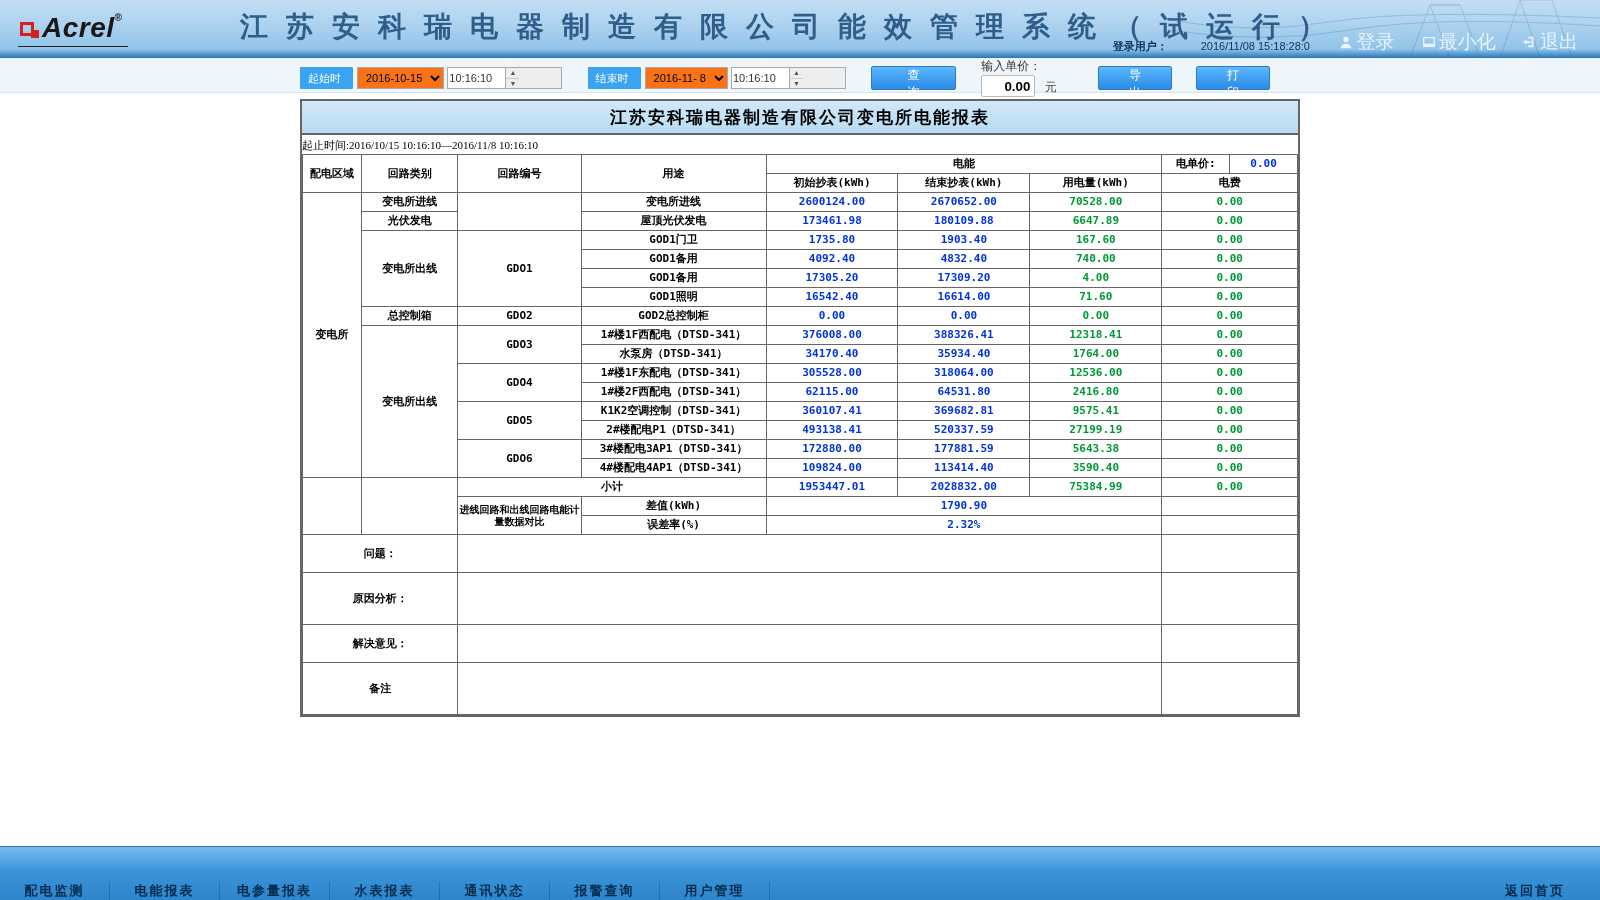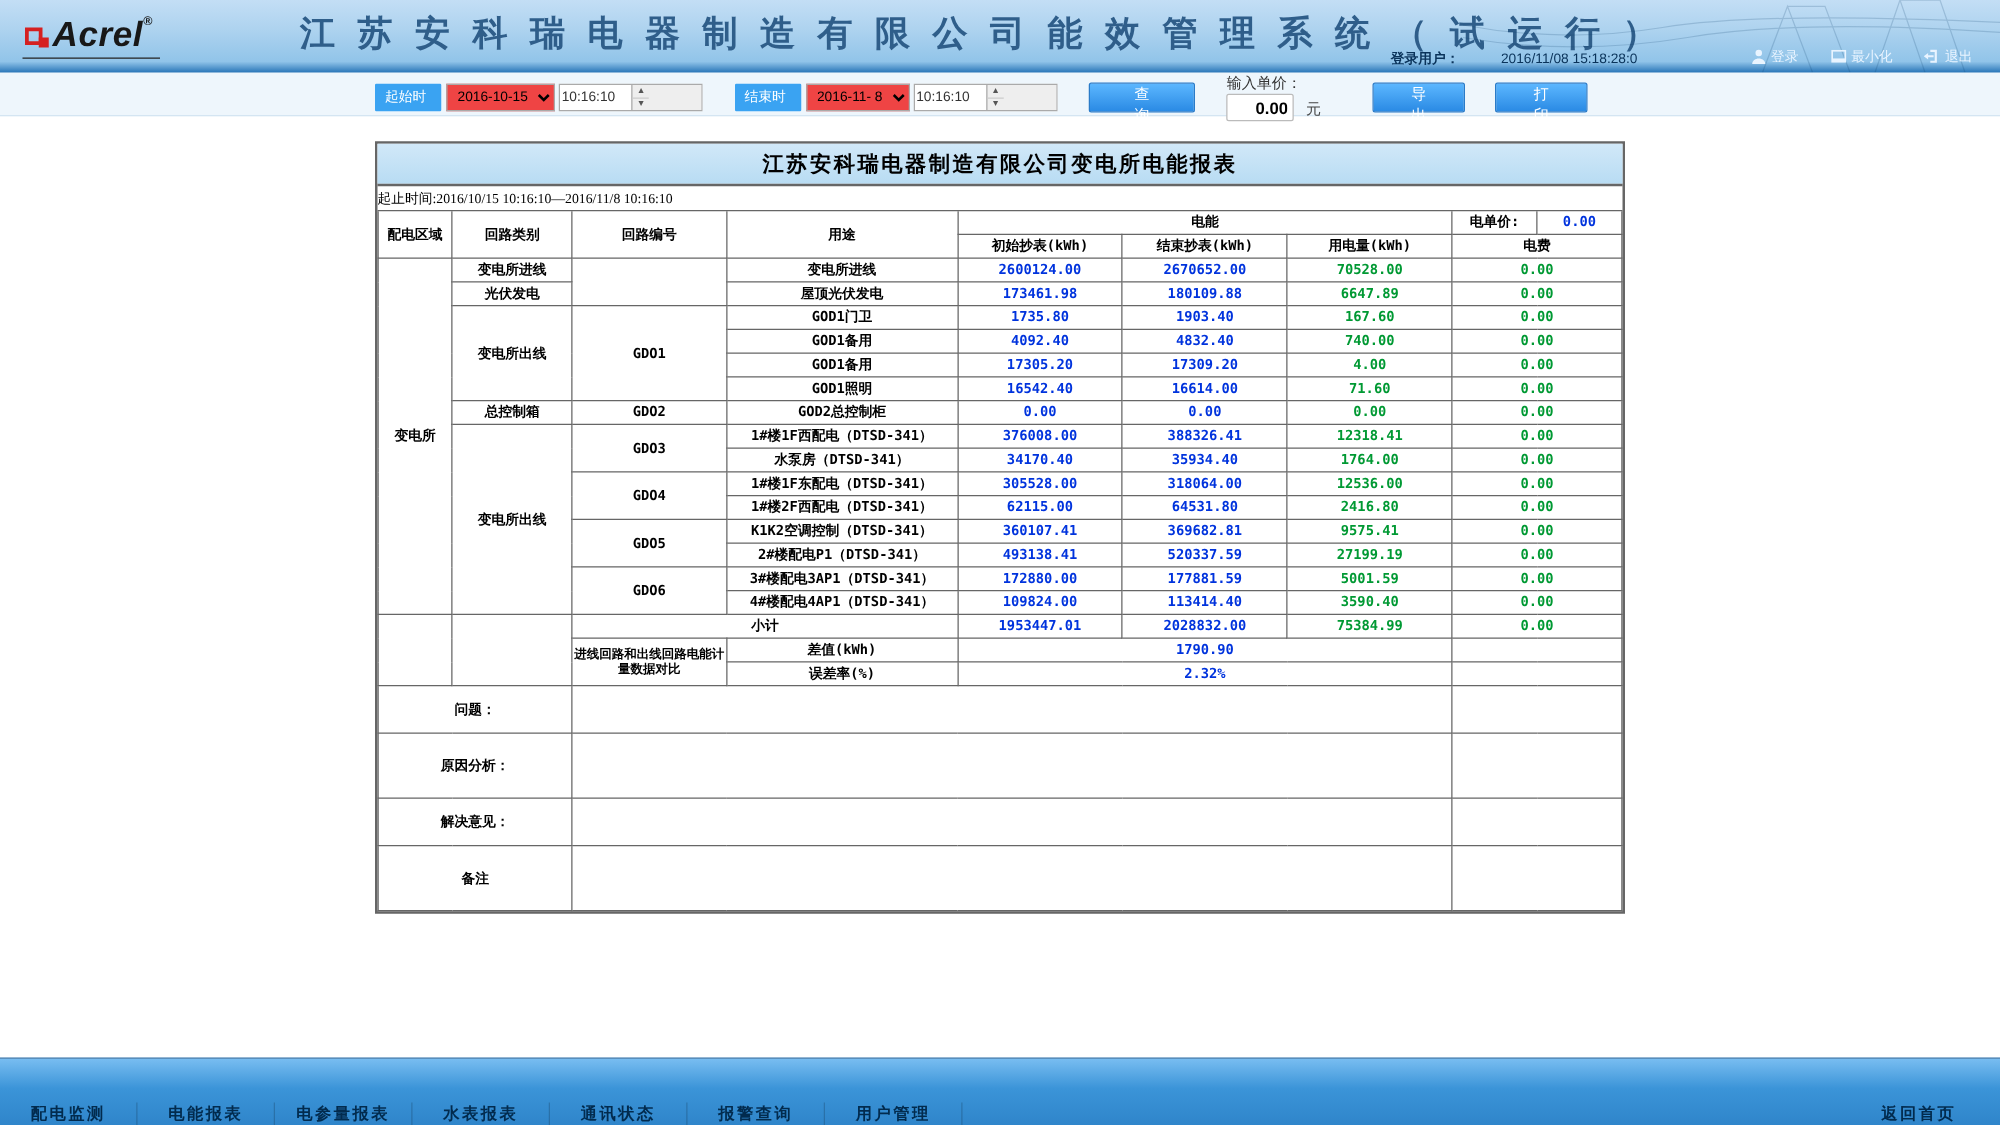--- a/index.html
+++ b/index.html
@@ -11,48 +11,48 @@
   #hdr .logo .lm{display:inline-block;width:19px;height:16px;margin-right:3px;position:relative;vertical-align:middle}
   #hdr .logo .lm:before{content:"";position:absolute;top:0;left:0;width:8px;height:8px;border:3px solid #d52020}
   #hdr .logo .lm:after {content:"";position:absolute;bottom:0;right:0;width:8px;height:8px;background:#d52020}
   #hdr .logo sup{font-size:10px;font-style:normal;vertical-align:top}
   #hdr .title{position:absolute;left:240px;top:8px;font-size:28px;font-weight:bold;color:#2f5e8a;letter-spacing:18px;white-space:nowrap}
   #hdr .lines{position:absolute;right:0;top:0;width:430px;height:58px;opacity:.18;overflow:hidden}
   
   #hdr .lines svg{width:100%;height:100%}
   #hdr .info{position:absolute;right:260px;bottom:4px;font-size:11px;color:#0a335a}
   #hdr .info span{margin-right:30px}
-  #hdr .ctrls{position:absolute;right:22px;bottom:3px;font-size:11px}
+  #hdr .ctrls{position:absolute;right:22px;bottom:3px;font-size:19px}
   #hdr .ctrls a{display:inline-flex;align-items:center;margin-left:22px;color:#e9f4ff;text-decoration:none;cursor:pointer}
   #hdr .ctrls a svg{width:14px;height:14px;margin-right:3px;fill:#e9f4ff;vertical-align:middle}
 
   
   #tb{height:35px;background:#eef6fc;border-bottom:1px solid #d4e5f2;padding:5px 0 0 300px;display:flex;align-items:center;font-size:12px;color:#333}
   .tag{display:inline-block;height:22px;line-height:22px;padding:0 8px;background:#3aa3f2;color:#fff;font-size:11px;border-radius:1px;margin-right:4px}
-  .sel{height:22px;border:1px solid #aaa;background:#ef4444;padding:0 4px;font-size:11px;font-family:inherit}
+  .sel{height:22px;border:1px solid #aaa;background:#f97316;padding:0 4px;font-size:11px;font-family:inherit}
   .spin{display:inline-flex;align-items:center;height:22px;border:1px solid #aaa;background:#fff;padding-left:1px;font-size:11px}
   .spin span{width:56px}
   .spin .ar{display:flex;flex-direction:column;border-left:1px solid #aaa;background:#eee}
   .spin .ar b{width:13px;height:10px;font-size:7px;line-height:9px;text-align:center;cursor:pointer;font-weight:normal;color:#555}
   .spin .ar b+b{border-top:1px solid #ccc}
   .btn{height:24px;padding:0 30px;border:1px solid #2a7bc8;border-radius:2px;color:#fff;font-size:12px;cursor:pointer;
        background:linear-gradient(#5cb7ff,#2a8ae4);font-family:Liberation Sans, sans-serif}
   #tb .gap{width:30px}
   #tb .unit input{width:54px;height:22px;border:1px solid #bbb;text-align:right;padding-right:4px;font-weight:bold;border-radius:2px}
   #tb .unit b{font-weight:normal;margin-left:6px;color:#444}
   #tb .right{margin-left:auto;margin-right:330px;display:flex;gap:24px}
 
   
   #wrap{position:absolute;top:93px;left:300px;right:300px;bottom:70px;overflow:auto}
   
   #wrap::-webkit-scrollbar{height:14px;width:14px}
   #wrap::-webkit-scrollbar-track{background:#f0f0f0}
   #wrap::-webkit-scrollbar-thumb{background:#cfcfcf;border:1px solid #bbb}
   
-  .report{border:2px solid #666;min-width:810px;background:#fff;margin-top:20px}
+  .report{border:2px solid #666;min-width:810px;background:#fff;margin-top:6px}
   .report .rtitle{height:34px;line-height:34px;text-align:center;font-size:17px;font-weight:bold;letter-spacing:2px;
                   background:linear-gradient(#d1e8f8,#b8dcf3);border-bottom:2px solid #666}
   .report .rsub{height:20px;line-height:20px;text-align:left;font-size:11px;font-family:"SimSun";border-bottom:1px solid #666}
   
   table.t{border-collapse:collapse;width:100%;table-layout:fixed}
   table.t th,table.t td{border:1px solid #666;height:18px;line-height:18px;font-size:11px;text-align:center;font-family:"SimSun",monospace;white-space:nowrap;overflow:hidden}
   table.t th{font-weight:bold}
   table.t td{font-weight:bold}
   table.t tr:first-child th,table.t tr:first-child td{border-top:none}
   table.t col.c1{width:48px}
@@ -293,21 +293,21 @@
             <td class="blu">493138.41</td>
             <td class="blu">520337.59</td>
             <td class="grn">27199.19</td>
             <td colspan="2" class="grn">0.00</td>
           </tr>
           <tr>
             <td rowspan="2">GDO6</td>
             <td>3#楼配电3AP1（DTSD-341）</td>
             <td class="blu">172880.00</td>
             <td class="blu">177881.59</td>
-            <td class="grn">5001.59</td>
+            <td class="grn">5643.38</td>
             <td colspan="2" class="grn">0.00</td>
           </tr>
           <tr>
             <td>4#楼配电4AP1（DTSD-341）</td>
             <td class="blu">109824.00</td>
             <td class="blu">113414.40</td>
             <td class="grn">3590.40</td>
             <td colspan="2" class="grn">0.00</td>
           </tr>
         </tbody>

